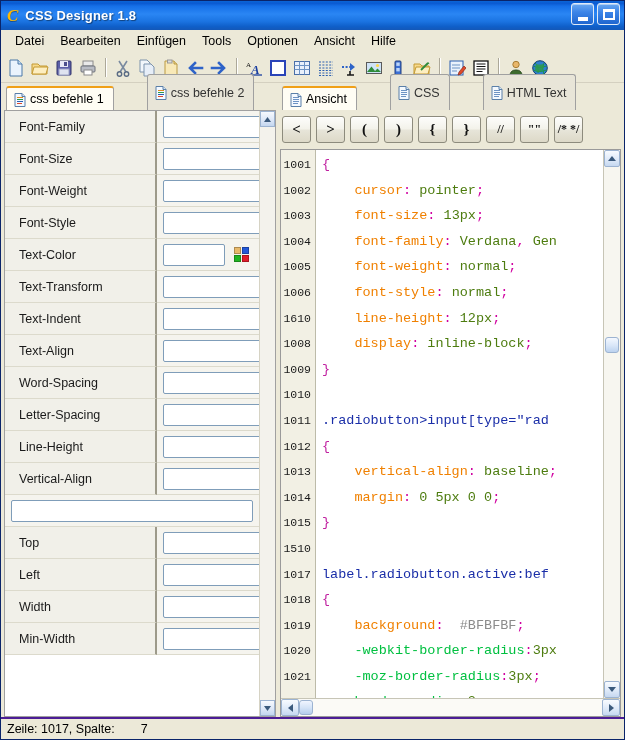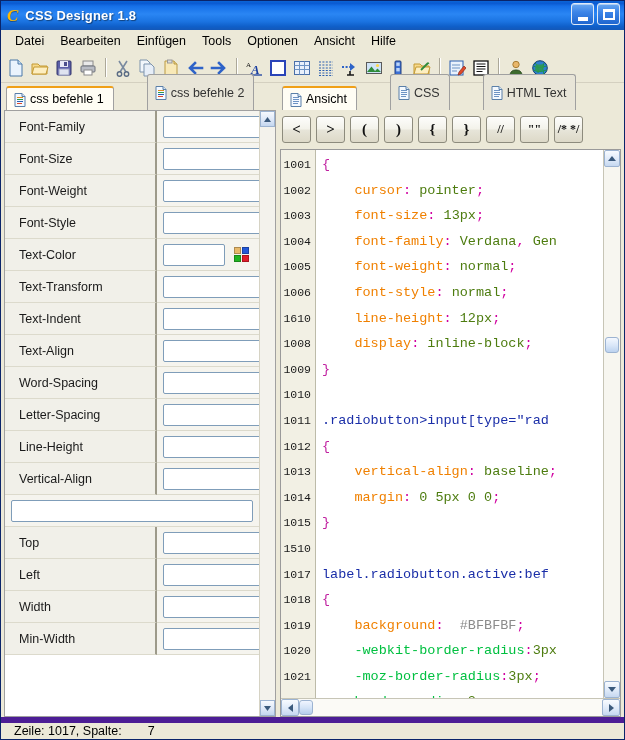--- a/index.html
+++ b/index.html
@@ -221,22 +221,22 @@
   .ed-hscroll .htrack { flex:1 1 auto; position:relative; background:#fbfaf6; }
   .ed-hscroll .hthumb {
     position:absolute; top:1px; bottom:1px; left:0px; width:14px;
     background: linear-gradient(180deg,#f0f5ff,#d2e2f6 55%,#b4cdec);
     border:1px solid #9cb3d1; border-radius:3px; cursor:pointer;
   }
 
   
   .statusbar {
     height:22px; flex:0 0 22px; background:#ece9d8;
-    border-top:6px solid #4c1d95;
-    display:flex; align-items:center; padding-left:13px;
+    border-top:2px solid #4c1d95;
+    display:flex; align-items:center; padding-left:6px;
     font-size:12.5px; color:#000;
   }
   .status-gap { display:inline-block; width:26px; }
 </style>
 </head>
 <body>
 
 <div id="app">
 
   <div class="titlebar">

